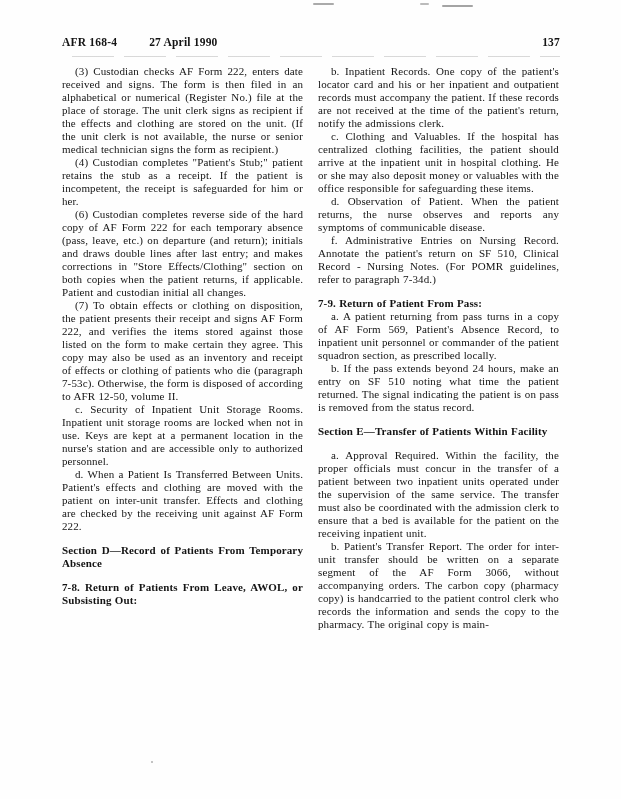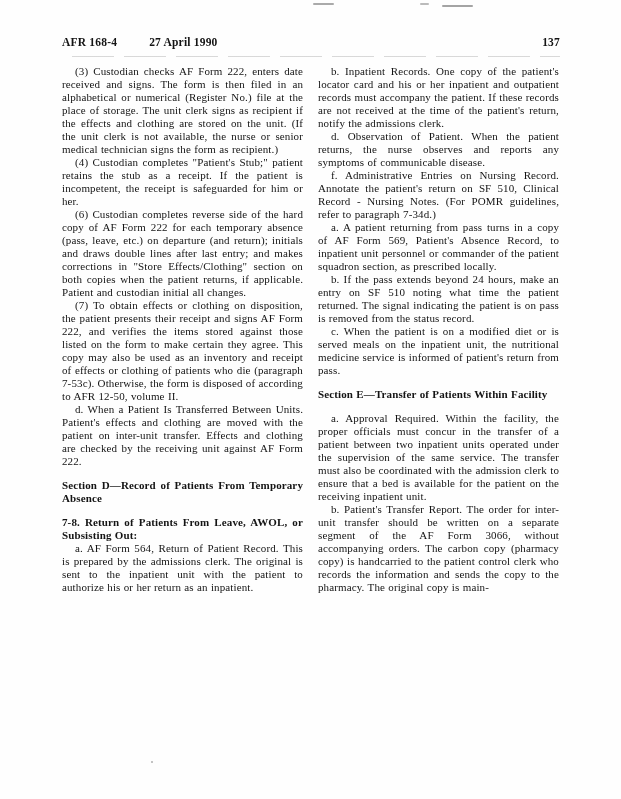--- a/index.html
+++ b/index.html
@@ -83,32 +83,33 @@
   </div>
   <div class="rule"></div>
 
   <div class="columns">
 
     <div class="col">
       <p class="body">(3) Custodian checks AF Form 222, enters date received and signs. The form is then filed in an alphabetical or numerical (Register No.) file at the place of storage. The unit clerk signs as recipient if the effects and clothing are stored on the unit. (If the unit clerk is not available, the nurse or senior medical technician signs the form as recipient.)</p>
       <p class="body">(4) Custodian completes "Patient's Stub;" patient retains the stub as a receipt. If the patient is incompetent, the receipt is safeguarded for him or her.</p>
       <p class="body">(6) Custodian completes reverse side of the hard copy of AF Form 222 for each temporary absence (pass, leave, etc.) on departure (and return); initials and draws double lines after last entry; and makes corrections in "Store Effects/Clothing" section on both copies when the patient returns, if applicable. Patient and custodian initial all changes.</p>
       <p class="body">(7) To obtain effects or clothing on disposition, the patient presents their receipt and signs AF Form 222, and verifies the items stored against those listed on the form to make certain they agree. This copy may also be used as an inventory and receipt of effects or clothing of patients who die (paragraph 7-53c). Otherwise, the form is disposed of according to AFR 12-50, volume II.</p>
+      <p class="body">c. Security of Inpatient Unit Storage Rooms. Inpatient unit storage rooms are locked when not in use. Keys are kept at a permanent location in the nurse's station and are accessible only to authorized personnel.</p>
       <p class="body">d. When a Patient Is Transferred Between Units. Patient's effects and clothing are moved with the patient on inter-unit transfer. Effects and clothing are checked by the receiving unit against AF Form 222.</p>
       <p class="h-sec">Section D—Record of Patients From Temporary Absence</p>
       <p class="h-num">7-8. Return of Patients From Leave, AWOL, or Subsisting Out:</p>
-      <p class="body">a. AF Form 564, Return of Patient Record. This is prepared by the admissions clerk. The original is sent to the inpatient unit with the patient to authorize his or her return as an inpatient.</p>
     </div>
 
     <div class="col">
       <p class="body">b. Inpatient Records. One copy of the patient's locator card and his or her inpatient and outpatient records must accompany the patient. If these records are not received at the time of the patient's return, notify the admissions clerk.</p>
+      <p class="body">c. Clothing and Valuables. If the hospital has centralized clothing facilities, the patient should arrive at the inpatient unit in hospital clothing. He or she may also deposit money or valuables with the office responsible for safeguarding these items.</p>
       <p class="body">d. Observation of Patient. When the patient returns, the nurse observes and reports any symptoms of communicable disease.</p>
       <p class="body">f. Administrative Entries on Nursing Record. Annotate the patient's return on SF 510, Clinical Record - Nursing Notes. (For POMR guidelines, refer to paragraph 7-34d.)</p>
+      <p class="h-num">7-9. Return of Patient From Pass:</p>
       <p class="body">a. A patient returning from pass turns in a copy of AF Form 569, Patient's Absence Record, to inpatient unit personnel or commander of the patient squadron section, as prescribed locally.</p>
       <p class="body">b. If the pass extends beyond 24 hours, make an entry on SF 510 noting what time the patient returned. The signal indicating the patient is on pass is removed from the status record.</p>
-      <p class="body">c. When the patient is on a modified diet or is served meals on the inpatient unit, the nutritional medicine service is informed of patient's return from pass.</p>
       <p class="h-sec">Section E—Transfer of Patients Within Facility</p>
       <p class="body">a. Approval Required. Within the facility, the proper officials must concur in the transfer of a patient between two inpatient units operated under the supervision of the same service. The transfer must also be coordinated with the admission clerk to ensure that a bed is available for the patient on the receiving inpatient unit.</p>
       <p class="body">b. Patient's Transfer Report. The order for inter-unit transfer should be written on a separate segment of the AF Form 3066, without accompanying orders. The carbon copy (pharmacy copy) is handcarried to the patient control clerk who records the information and sends the copy to the pharmacy. The original copy is main-</p>
     </div>
 
   </div>
 </div>
 
 </body></html>

